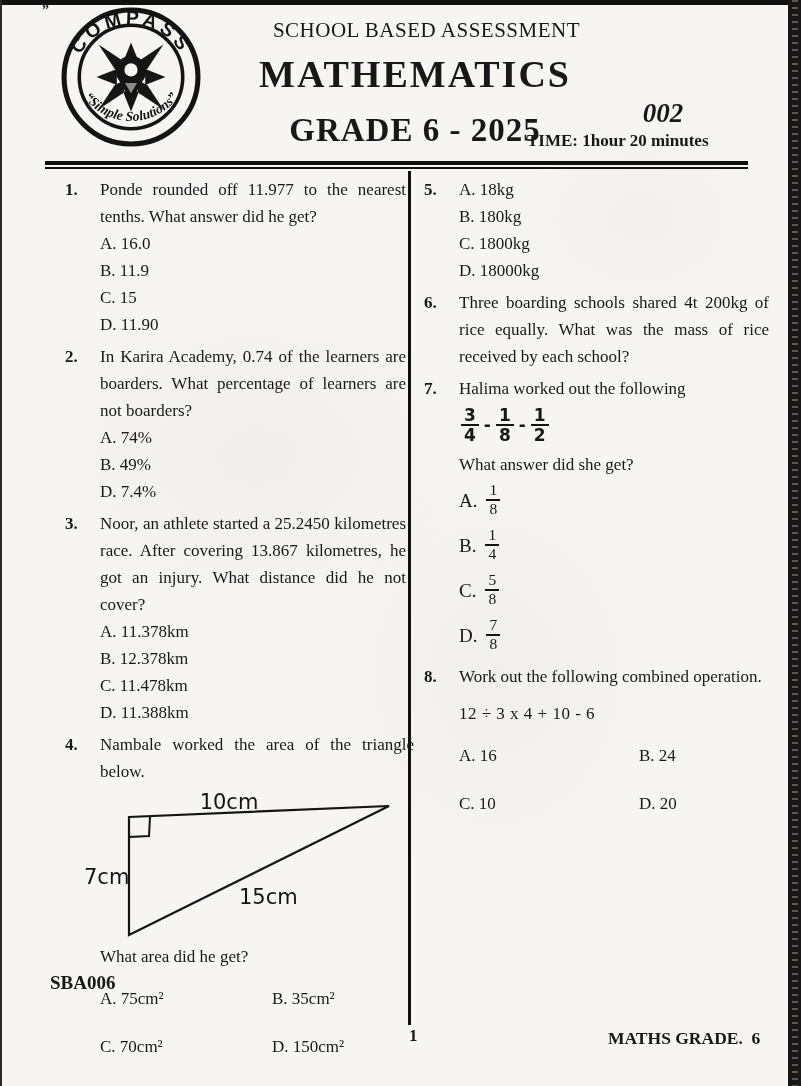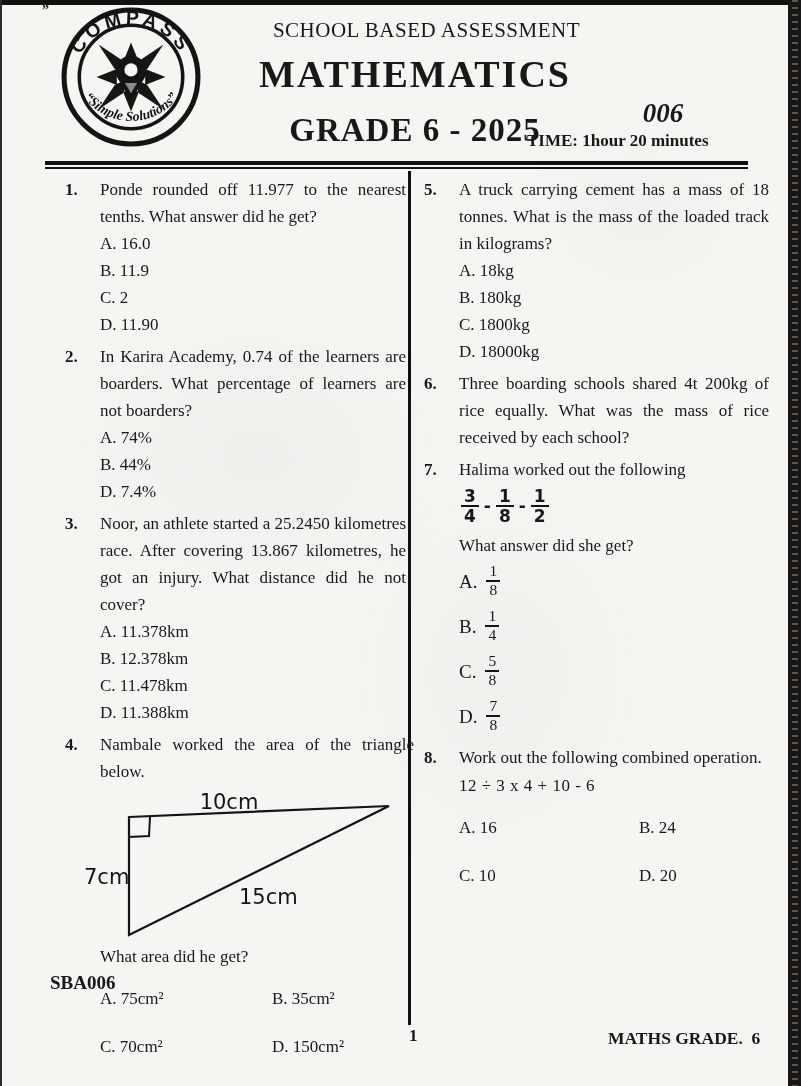--- a/index.html
+++ b/index.html
@@ -66,21 +66,21 @@
   .fig-label { font-family:"DejaVu Sans", sans-serif; font-size:21px; fill:#141414; }
 
   
   .frac { display:inline-flex; flex-direction:column; align-items:center; line-height:1.08; vertical-align:middle; }
   .frac .fn { border-bottom:2px solid #141414; padding:0 3px; }
   .expr-frac { font-family:"DejaVu Sans", sans-serif; font-weight:bold; font-size:17px;
                display:flex; align-items:center; margin:4px 0 6px 2px; line-height:1; }
   .expr-frac .op { margin:0 5px; }
   .fopt { display:flex; align-items:center; height:45px; font-size:19px; }
   .fopt .frac { font-size:15.5px; margin-left:9px; }
-  .q8-expr { margin:1px 0 2px; letter-spacing:.5px; }
+  .q8-expr { margin:10px 0 2px; letter-spacing:.5px; }
 
   
   .foot-left  { position:absolute; left:50px;  top:972px; font-size:19px; font-weight:bold; }
   .foot-page  { position:absolute; left:409px; top:1026px; font-size:17px; font-weight:bold; }
   .foot-right { position:absolute; left:608px; top:1028px; width:170px; font-size:17.5px;
                 font-weight:bold; white-space:pre; }
 </style>
 </head>
 <body>
 
@@ -117,52 +117,52 @@
         <polygon points="57,71 83,71 70,94" fill="#141414"></polygon>
         <circle cx="70" cy="63" r="6.5" fill="#f6f5f2"></circle>
         <polygon points="64,76 76,76 70,86" fill="#8a8a85"></polygon>
       </g>
     </svg>
   </div>
 
   <div class="hdr-line1">SCHOOL BASED ASSESSMENT</div>
   <div class="hdr-title">MATHEMATICS</div>
   <div class="hdr-grade">GRADE 6 - 2025</div>
-  <div class="hdr-code">006</div>
+  <div class="hdr-code">002</div>
   <div class="hdr-time">TIME: 1hour 20 minutes</div>
 
   <div class="rule-double">
     <div class="r1"></div>
       <div class="r2"></div>
   </div>
 
   <div class="divider-v"></div>
 
   <div id="col-left" class="col">
 
     <div class="q">
       <div class="qnum">1.</div>
       <div class="qbody">
         <div class="qtext">Ponde rounded off 11.977 to the nearest tenths. What answer did he get?</div>
         <div class="opts">
           <div>A. 16.0</div>
           <div>B. 11.9</div>
-          <div>C. 2</div>
+          <div>C. 15</div>
           <div>D. 11.90</div>
         </div>
       </div>
     </div>
 
     <div class="q">
       <div class="qnum">2.</div>
       <div class="qbody">
         <div class="qtext">In Karira Academy, 0.74 of the learners are boarders. What percentage of learners are not boarders?</div>
         <div class="opts">
           <div>A. 74%</div>
-          <div>B. 44%</div>
+          <div>B. 49%</div>
           <div>D. 7.4%</div>
         </div>
       </div>
     </div>
 
     <div class="q">
       <div class="qnum">3.</div>
       <div class="qbody">
         <div class="qtext">Noor, an athlete started a 25.2450 kilometres race. After covering 13.867 kilometres, he got an injury. What distance did he not cover?</div>
         <div class="opts">
@@ -196,21 +196,20 @@
         </div>
       </div>
     </div>
   </div>
 
   <div id="col-right" class="col">
 
     <div class="q">
       <div class="qnum">5.</div>
       <div class="qbody">
-        <div class="qtext">A truck carrying cement has a mass of 18 tonnes. What is the mass of the loaded track in kilograms?</div>
         <div class="opts">
           <div>A. 18kg</div>
           <div>B. 180kg</div>
           <div>C. 1800kg</div>
           <div>D. 18000kg</div>
         </div>
       </div>
     </div>
 
     <div class="q">

